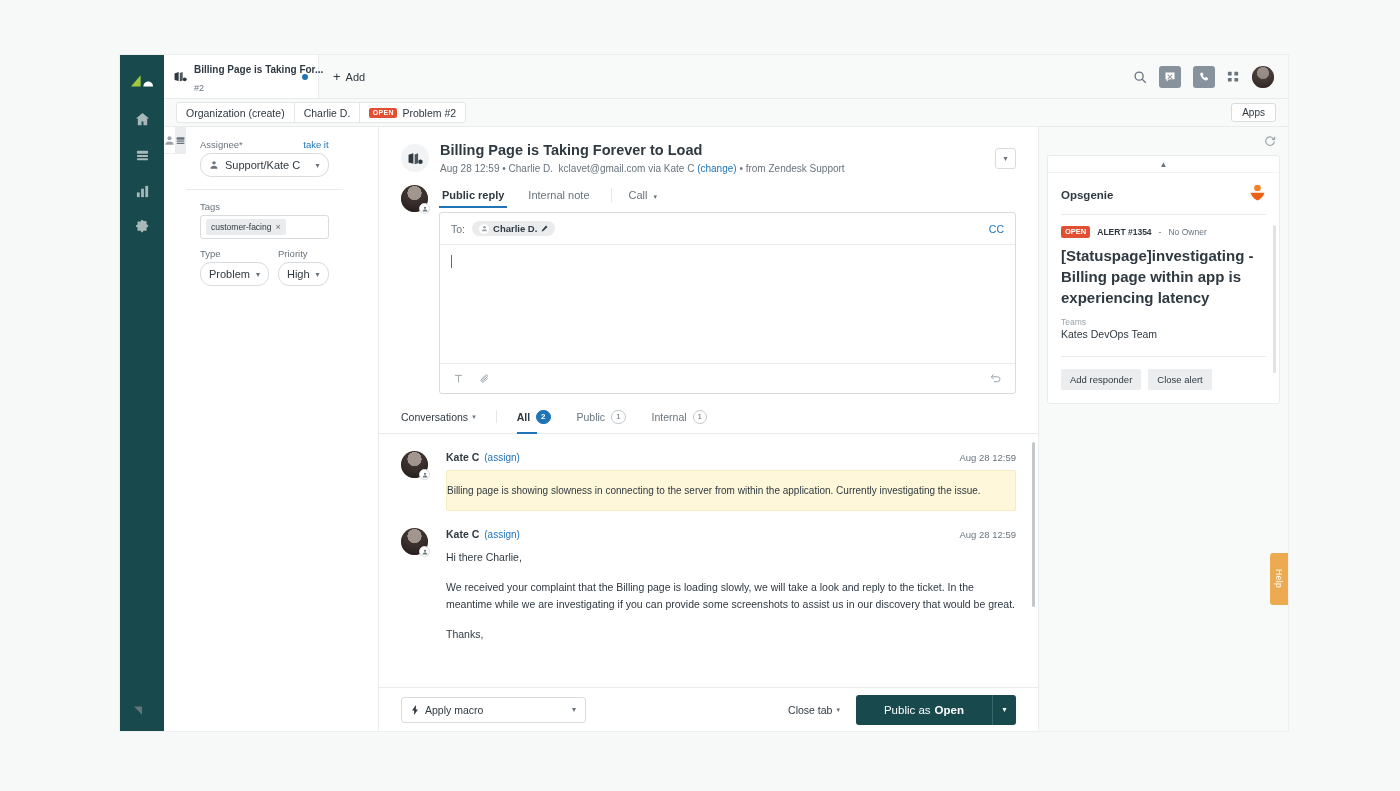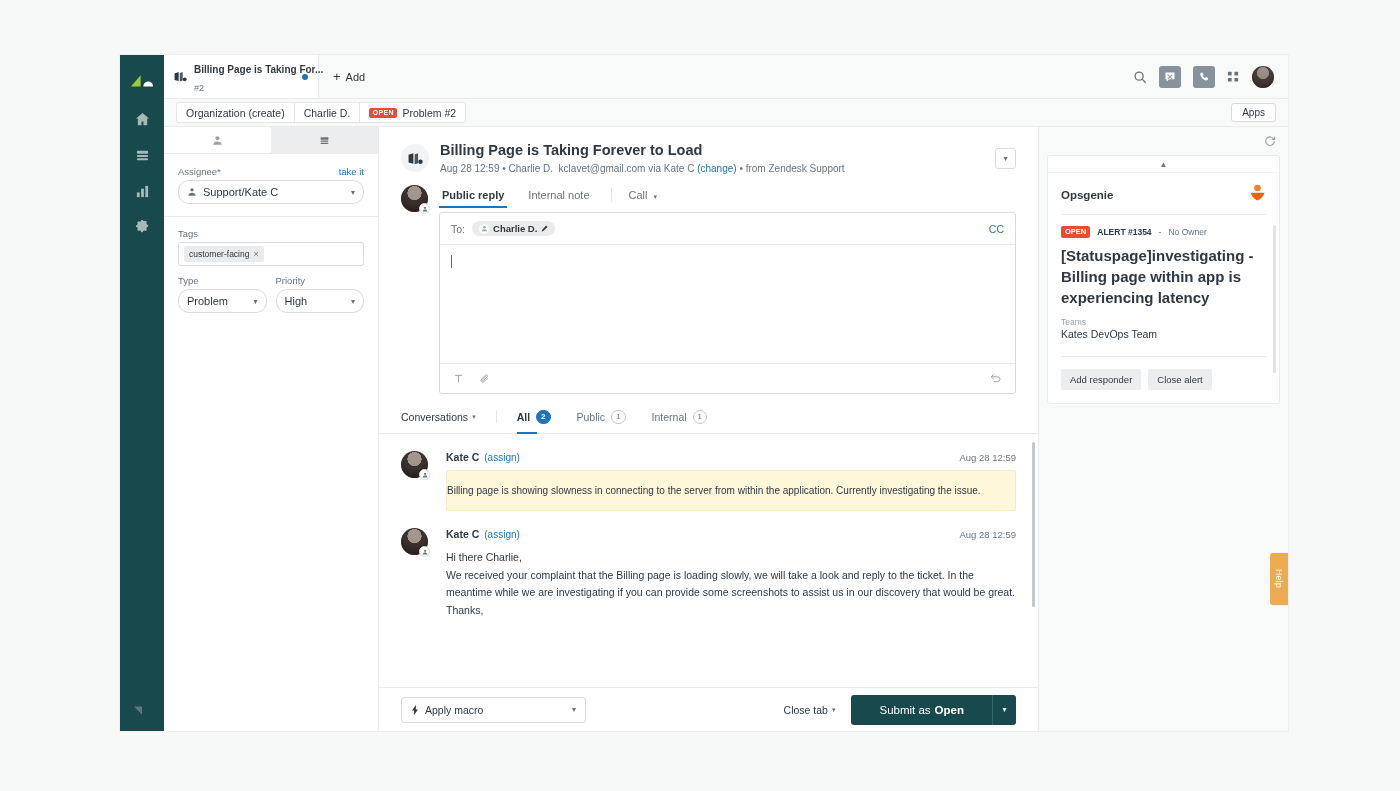--- a/index.html
+++ b/index.html
@@ -116,21 +116,21 @@
   }
 
   
   .cols { flex: 1; display: flex; min-height: 0; }
 
   
   .props {
     width: 215px; flex: 0 0 215px;
     border-right: 1px solid #e9ebed;
     background: #fff;
-    display: flex; flex-direction: column;
+    display: flex; flex-direction: row;
   }
   .props-tabs { display: flex; height: 27px; border-bottom: 1px solid #e9ebed; }
   .ptab {
     flex: 1; display: flex; align-items: center; justify-content: center;
     color: #9aa3ab; background: #fff;
   }
   .ptab.inactive { background: #ebedee; color: #68737d; }
   .props-body { padding: 12px 14px 0; }
   .fld { margin-bottom: 9px; }
   .fld-row { display: flex; align-items: baseline; justify-content: space-between; }
@@ -270,21 +270,21 @@
   .cm-assign { font-size: 10px; color: #1f73b7; margin-left: 5px; }
   .cm-time { margin-left: auto; font-size: 9.5px; color: #68737d; }
   .cm-to { font-size: 10.5px; color: #2f3941; margin-top: 4px; }
   .cm-to u { text-decoration-color: #8a949d; }
   .note {
     margin-top: 7px; background: #fff7d9; border: 1px solid #f5ecc4;
     border-radius: 2px; padding: 11px 0;
     font-size: 10px; color: #2f3941; line-height: 17px;
   }
   .cm-text { font-size: 10.5px; color: #2f3941; line-height: 17px; margin-top: 9px; }
-  .cm-text p + p { margin-top: 1px; }
+  .cm-text p + p { margin-top: 13px; }
   .conv-scroll {
     position: absolute; right: 3px; top: 8px; width: 3px; height: 165px;
     background: #c2c8cc; border-radius: 2px;
   }
 
   
   .bottombar {
     height: 44px; flex: 0 0 44px; border-top: 1px solid #e9ebed;
     background: #fff; display: flex; align-items: center; padding: 0 22px;
   }
@@ -709,21 +709,21 @@
             <span>Apply macro</span>
             <span class="caret">▾</span>
           </div>
           <div class="bb-right">
             <div class="closetab">
               <span>Close tab</span>
               <span style="font-size:7px;color:#68737d;">▾</span>
             </div>
             <div class="submit-group">
               <div class="submit">
-                <span>Submit as</span>
+                <span>Public as</span>
                 <b>Open</b>
               </div>
               <div class="submit-caret">▾</div>
             </div>
           </div>
         </div>
       </div>
 
       <div class="apps-col">
         <div class="apps-refresh">

